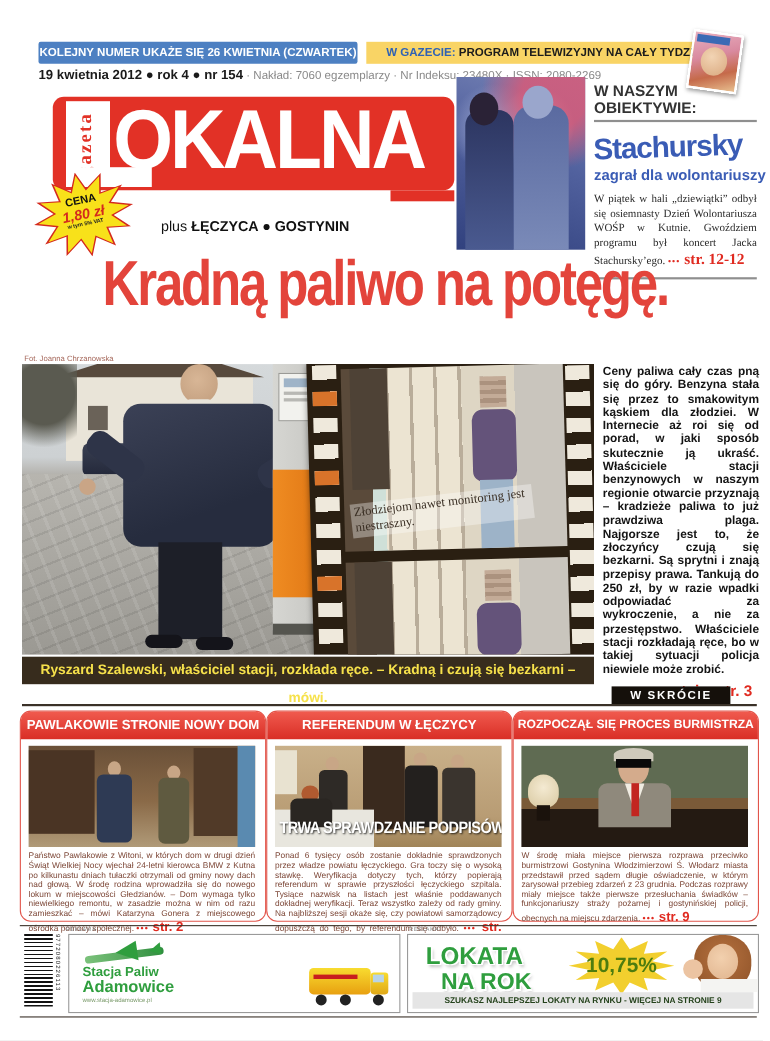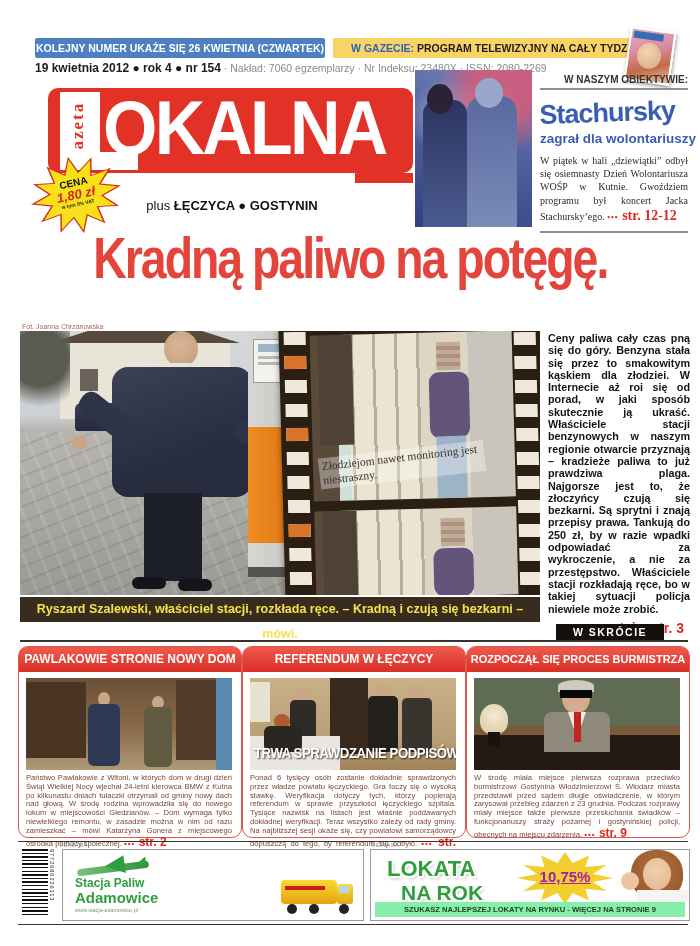--- a/index.html
+++ b/index.html
@@ -23,21 +23,21 @@
   .okalna{color:#fff;font-weight:bold;font-size:76px;letter-spacing:-3px;
           transform:scaleX(.92);transform-origin:left center;line-height:84px;white-space:nowrap;}
   .black-bar{background:#241a10;color:#fff;font-size:11px;font-weight:bold;
              letter-spacing:8px;line-height:21px;}
   .plusline{font-size:13px;color:#111;}
   .star{clip-path:polygon(100% 50%,79% 57.8%,93.3% 75%,71.2% 71.2%,75% 93.3%,57.8% 79%,50% 100%,42.2% 79%,25% 93.3%,28.8% 71.2%,6.7% 75%,21% 57.8%,0% 50%,21% 42.2%,6.7% 25%,28.8% 28.8%,25% 6.7%,42.2% 21%,50% 0%,57.8% 21%,75% 6.7%,71.2% 28.8%,93.3% 25%,79% 42.2%);}
   .price-txt{font-weight:bold;color:#111;font-size:10px;line-height:10px;}
   .price-val{color:#d42a1e;font-size:13px;font-weight:bold;font-style:italic;line-height:13px;}
   .price-note{font-size:5px;color:#222;font-weight:bold;}
   
-  .kicker{font-size:10px;font-weight:bold;color:#333;text-align:right;}
+  .kicker{font-size:14px;font-weight:bold;color:#333;}
   .rule{background:#8f8f8f;}
   .stach-logo{color:#3a5cb5;font-weight:bold;font-size:27px;letter-spacing:-1px;
               transform:rotate(-2deg);transform-origin:left bottom;white-space:nowrap;}
   .stach-sub{color:#3a5cb5;font-weight:bold;font-size:13.5px;white-space:nowrap;}
   .stach-body{font-family:"Liberation Serif",serif;font-size:10px;line-height:1.32;color:#2a2a2a;}
   .pageref{color:#e02a20;font-weight:bold;}
   .pageref .dots{font-size:8px;letter-spacing:1px;}
   .pageref .big{font-size:14px;}
   
   .hl{white-space:nowrap;font-weight:bold;}
@@ -73,22 +73,22 @@
   .reklama{font-size:5px;color:#8a8a8a;letter-spacing:.5px;}
   .adbox{border:1px solid #9a9a9a;background:#fff;overflow:hidden;}
   .barcode{background:repeating-linear-gradient(180deg,#111 0 1.5px,#fff 1.5px 3.6px);}
   .bcnum{font-size:5.5px;color:#222;writing-mode:vertical-rl;letter-spacing:1px;}
   .green{color:#2f9e3e;font-weight:bold;}
   .fuel-url{font-size:5.5px;color:#7a9a6a;}
   .fuel-l1{font-size:14px;font-weight:bold;white-space:nowrap;transform:scaleX(.92);transform-origin:left;}
   .dk{color:#33271c;} .rd{color:#e02a20;} .gy{color:#999;}
   .lokata{color:#2f9e3e;font-weight:bold;line-height:1;white-space:nowrap;
           text-shadow:-1.5px -1.5px 0 #fff,1.5px -1.5px 0 #fff,-1.5px 1.5px 0 #fff,1.5px 1.5px 0 #fff,2px 3px 3px rgba(0,0,0,.25);}
-  .rate{color:#a21caf;font-weight:bold;font-size:15px;text-decoration:underline;}
-  .adstrip{background:#86efac;color:#23411a;font-weight:bold;font-size:7.6px;line-height:15px;white-space:nowrap;}
+  .rate{color:#4d7c0f;font-weight:bold;font-size:19px;}
+  .adstrip{background:#e5e5e5;color:#23411a;font-weight:bold;font-size:7.6px;line-height:15px;white-space:nowrap;}
 </style>
 </head>
 <body>
 
 <div id="page">
 
   <div class="abs bar-blue center" style="left:35px;top:38px;width:290px;height:20px;border-radius:2px;">KOLEJNY NUMER UKAŻE SIĘ 26 KWIETNIA (CZWARTEK)</div>
   <div class="abs bar-yellow center" style="left:333px;top:38px;width:330px;height:20px;"><span class="lbl">W GAZECIE:</span><span> PROGRAM TELEWIZYJNY NA CAŁY TYDZIEŃ</span></div>
   <div class="abs" style="left:627px;top:29px;width:42px;height:50px;transform:rotate(8deg);background:linear-gradient(160deg,#e8b0c0 0%,#d98aa0 40%,#c56a4a 70%,#e8c090 100%);border:2px solid #fff;box-shadow:1px 2px 4px rgba(0,0,0,.4);">
     <div class="abs" style="left:8px;top:12px;width:24px;height:26px;border-radius:50%;background:radial-gradient(circle at 40% 35%,#f2d4b4,#d9a87e);"></div>

